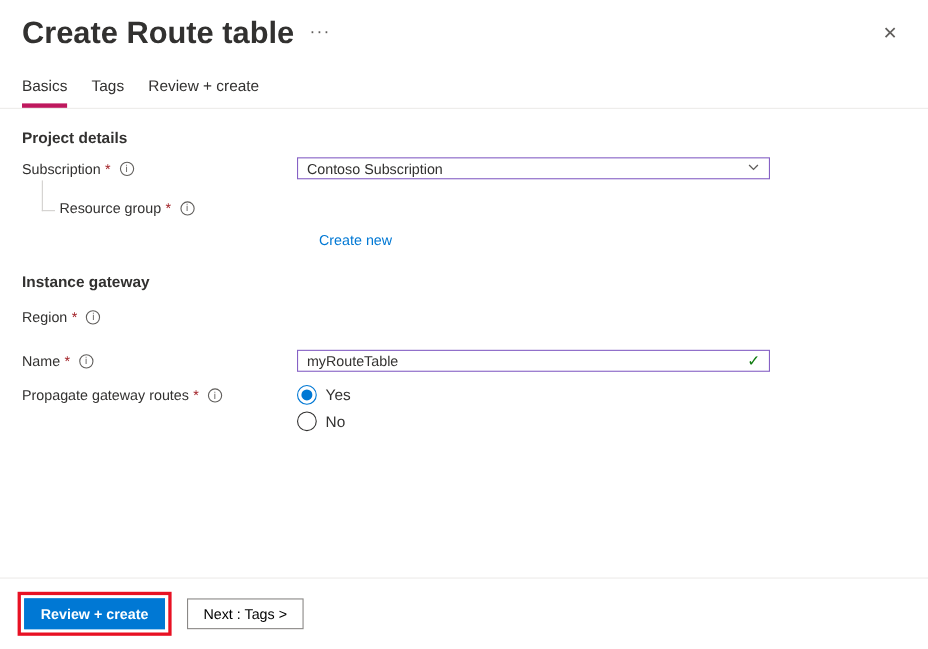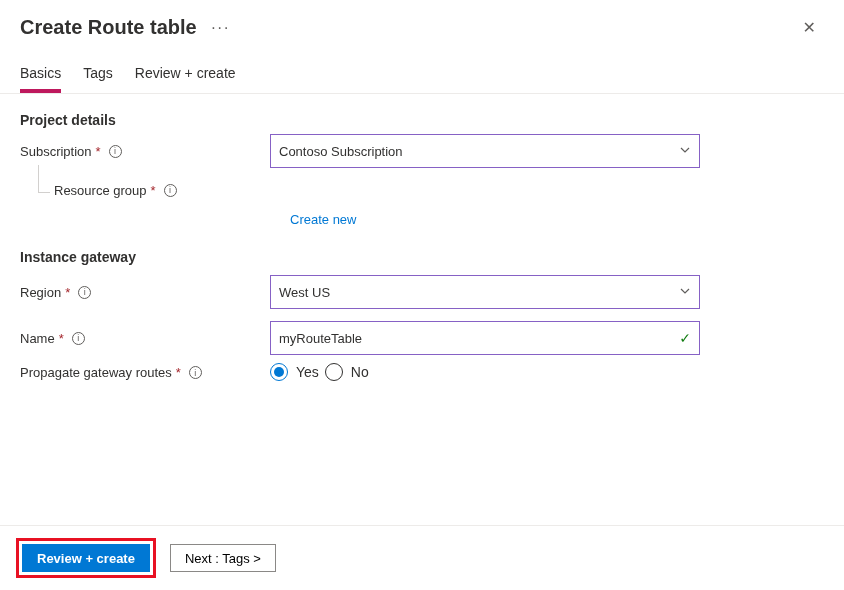--- a/index.html
+++ b/index.html
@@ -12,21 +12,21 @@
     height: 590px;
     position: relative;
     overflow: hidden;
   }
   .header {
     display: flex;
     align-items: center;
     padding: 14px 20px 8px 20px;
   }
   .header h1 {
-    font-size: 20px;
+    font-size: 28px;
     font-weight: 600;
     color: #323130;
   }
   .header .more {
     margin-left: 14px;
     color: #605e5c;
     font-size: 16px;
     cursor: pointer;
     letter-spacing: 1px;
   }
@@ -106,21 +106,21 @@
     height: 13px;
     border: 1px solid #605e5c;
     border-radius: 50%;
     font-size: 9px;
     color: #605e5c;
     margin-left: 6px;
   }
   .select-box, .input-box {
     flex: 0 0 430px;
     width: 430px;
-    height: 34px;
+    height: 20px;
     border: 1px solid #8661c5;
     display: flex;
     align-items: center;
     padding: 0 8px;
     font-size: 13px;
     color: #323130;
     background: #fff;
     position: relative;
   }
   .select-box .chevron {
@@ -136,21 +136,21 @@
     color: #0078d4;
     font-size: 13px;
     cursor: pointer;
     margin-left: 270px;
     margin-top: 2px;
     margin-bottom: 8px;
     display: block;
   }
   .radio-group {
     display: flex;
-    flex-direction: row;
+    flex-direction: column;
     gap: 6px;
   }
   .radio-item {
     display: flex;
     align-items: center;
     gap: 8px;
     font-size: 14px;
     cursor: pointer;
   }
   .radio-circle {
@@ -261,28 +261,20 @@
   <a class="link">Create new</a>
 
   <div class="instance-section">
     <div class="section-title">Instance gateway</div>
 
     <div class="form-row" style="margin-top:10px">
       <div class="form-label">
         <span>Region</span>
         <span class="req">*</span>
         <span class="info-icon">i</span>
-      </div>
-      <div class="select-box">
-        <span>West US</span>
-        <span class="chevron">
-          <svg viewBox="0 0 12 12">
-              <path d="M2 4 L6 8 L10 4" stroke="#605e5c" stroke-width="1.2" fill="none"></path>
-            </svg>
-        </span>
       </div>
     </div>
 
     <div class="form-row" style="margin-top:12px">
       <div class="form-label">
         <span>Name</span>
         <span class="req">*</span>
         <span class="info-icon">i</span>
       </div>
       <div class="input-box">

